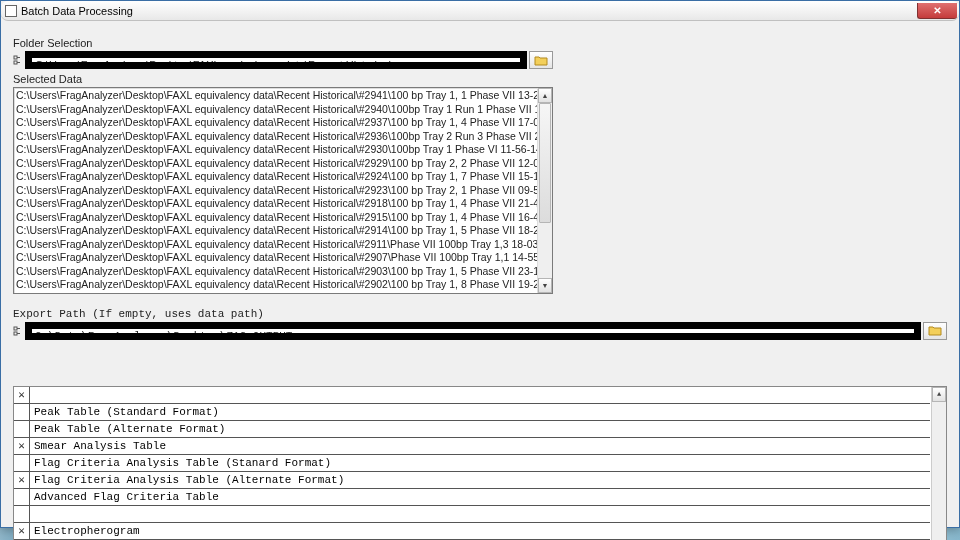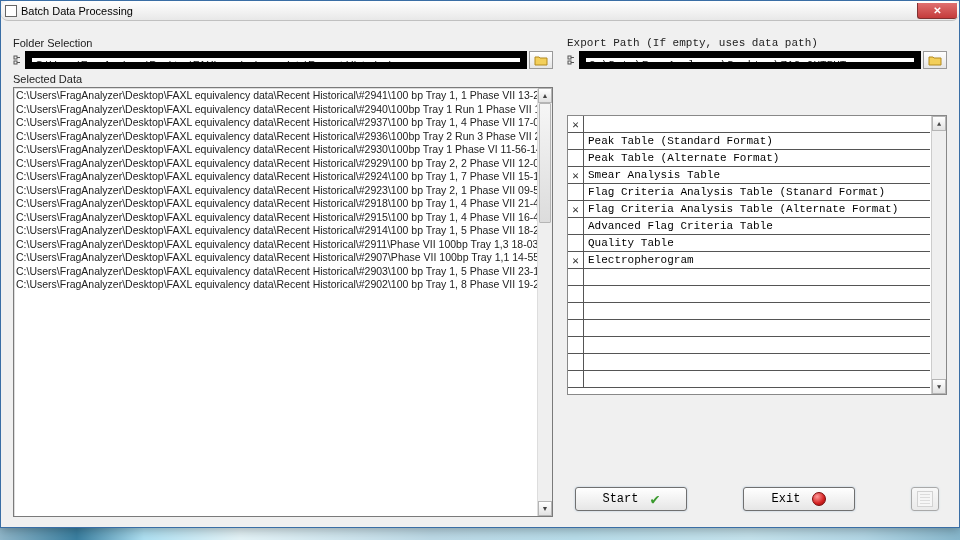--- a/index.html
+++ b/index.html
@@ -27,20 +27,21 @@
     width:40px; height:16px;
     background:linear-gradient(#e07070,#c43b3b);
     border:1px solid #803030; border-top:none; border-right:none;
     color:#fff; display:flex; align-items:center; justify-content:center;
     font-size:10px; font-weight:bold; margin-right:2px;
     border-radius:0 0 3px 3px;
   }
   .content {
     display:flex; padding:16px 12px 10px 12px; gap:14px;
     height:calc(100% - 20px);
+    flex-direction:column;
   }
   .col-left { width:540px; display:flex; flex-direction:column; }
   .col-right { flex:1; display:flex; flex-direction:column;font-family:Liberation Mono, monospace; }
   .label { font-size:11px; color:#222; margin-bottom:2px; }
   .path-row { display:flex; align-items:center; gap:2px; margin-bottom:4px; }
   .tree-icon { width:10px; height:10px; flex-shrink:0; }
   .tree-icon svg { display:block; }
   .path-field {
     flex:1; height:18px; border:7px solid #000000; background:#fff;
     font-size:11px; padding:1px 3px; color:#222; overflow:hidden; white-space:nowrap;
@@ -219,21 +220,20 @@
             <div class="opt-row">
               <div class="opt-check">✕</div>
               <div class="opt-label">Flag Criteria Analysis Table (Alternate Format)</div>
             </div>
             <div class="opt-row">
               <div class="opt-check"></div>
               <div class="opt-label">Advanced Flag Criteria Table</div>
             </div>
             <div class="opt-row">
               <div class="opt-check"></div>
-              <div class="opt-label">Quality Table</div>
             </div>
             <div class="opt-row">
               <div class="opt-check">✕</div>
               <div class="opt-label">Electropherogram</div>
             </div>
             <div class="opt-row">
               <div class="opt-check"></div>
               <div class="opt-label"></div>
             </div>
             <div class="opt-row">

